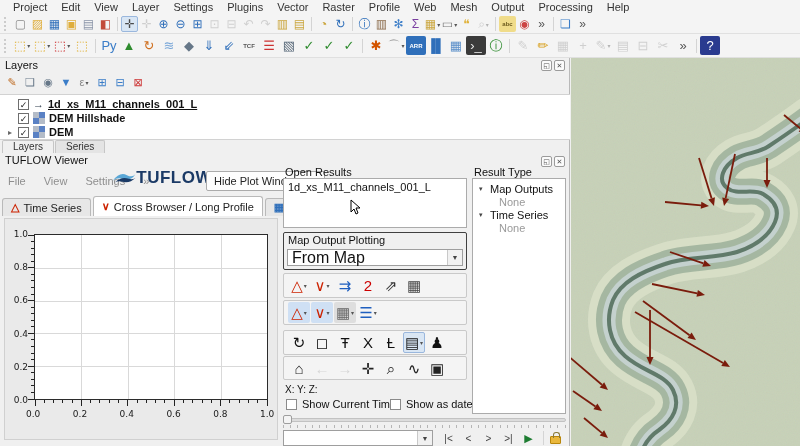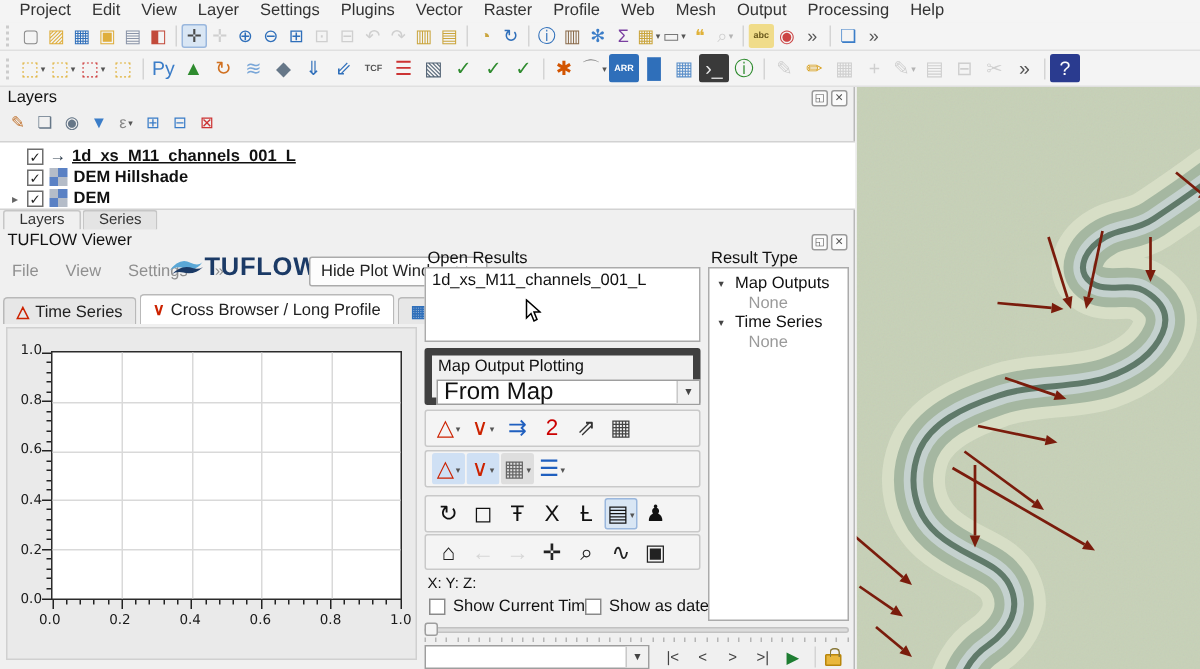--- a/index.html
+++ b/index.html
@@ -68,21 +68,21 @@
   #axes { position:absolute; left:29px; top:15px; width:234px; height:166px; background:#ffffff; border:1px solid #2b2b2b; }
   .gridline-v { position:absolute; top:0; width:1px; height:100%; background:#d9d9d9; }
   .gridline-h { position:absolute; left:0; height:1px; width:100%; background:#d9d9d9; }
   .tick { position:absolute; background:#222; }
   .ticklabel { position:absolute; font-family:"DejaVu Sans", sans-serif; font-size:9px; color:#1a1a1a; }
 
   
   .flabel { position:absolute; font-size:11px; color:#111; }
   #open-results-list { position:absolute; left:283px; top:120px; width:184px; height:50px; background:#fff; border:1px solid #ababab; }
   .list-item { font-size:11px; padding:2px 4px; color:#111; }
-  #mop-frame { position:absolute; left:283px; top:174px; width:184px; height:38px; border:5px solid #404040; border-radius:2px; }
+  #mop-frame { position:absolute; left:283px; top:174px; width:184px; height:38px; border:1px solid #404040; border-radius:2px; }
   .combo { position:absolute; background:#fff; border:1px solid #9e9e9e; display:flex; align-items:center; }
   .combo .cval { flex:1; padding-left:4px; font-size:16px; color:#111; }
   .combo .cbtn { width:15px; height:100%; border-left:1px solid #c9c9c9; background:#f1f1f1; font-size:7px; color:#444; display:flex; align-items:center; justify-content:center; }
   .tframe { position:absolute; left:283px; width:184px; border:1px solid #c9c9c9; border-radius:2px; background:#f4f4f4; display:flex; align-items:center; padding-left:4px; }
   .tframe .icon { width:22px; height:21px; font-size:15px; margin-right:1px; }
 
   
   #result-tree { position:absolute; left:472px; top:120px; width:94px; height:236px; background:#fff; border:1px solid #ababab; padding-top:3px; }
   .trow { display:flex; align-items:center; height:13px; font-size:11px; gap:3px; padding-left:6px; color:#111; }
   .trow .arr { font-size:7px; color:#444; width:8px; }

